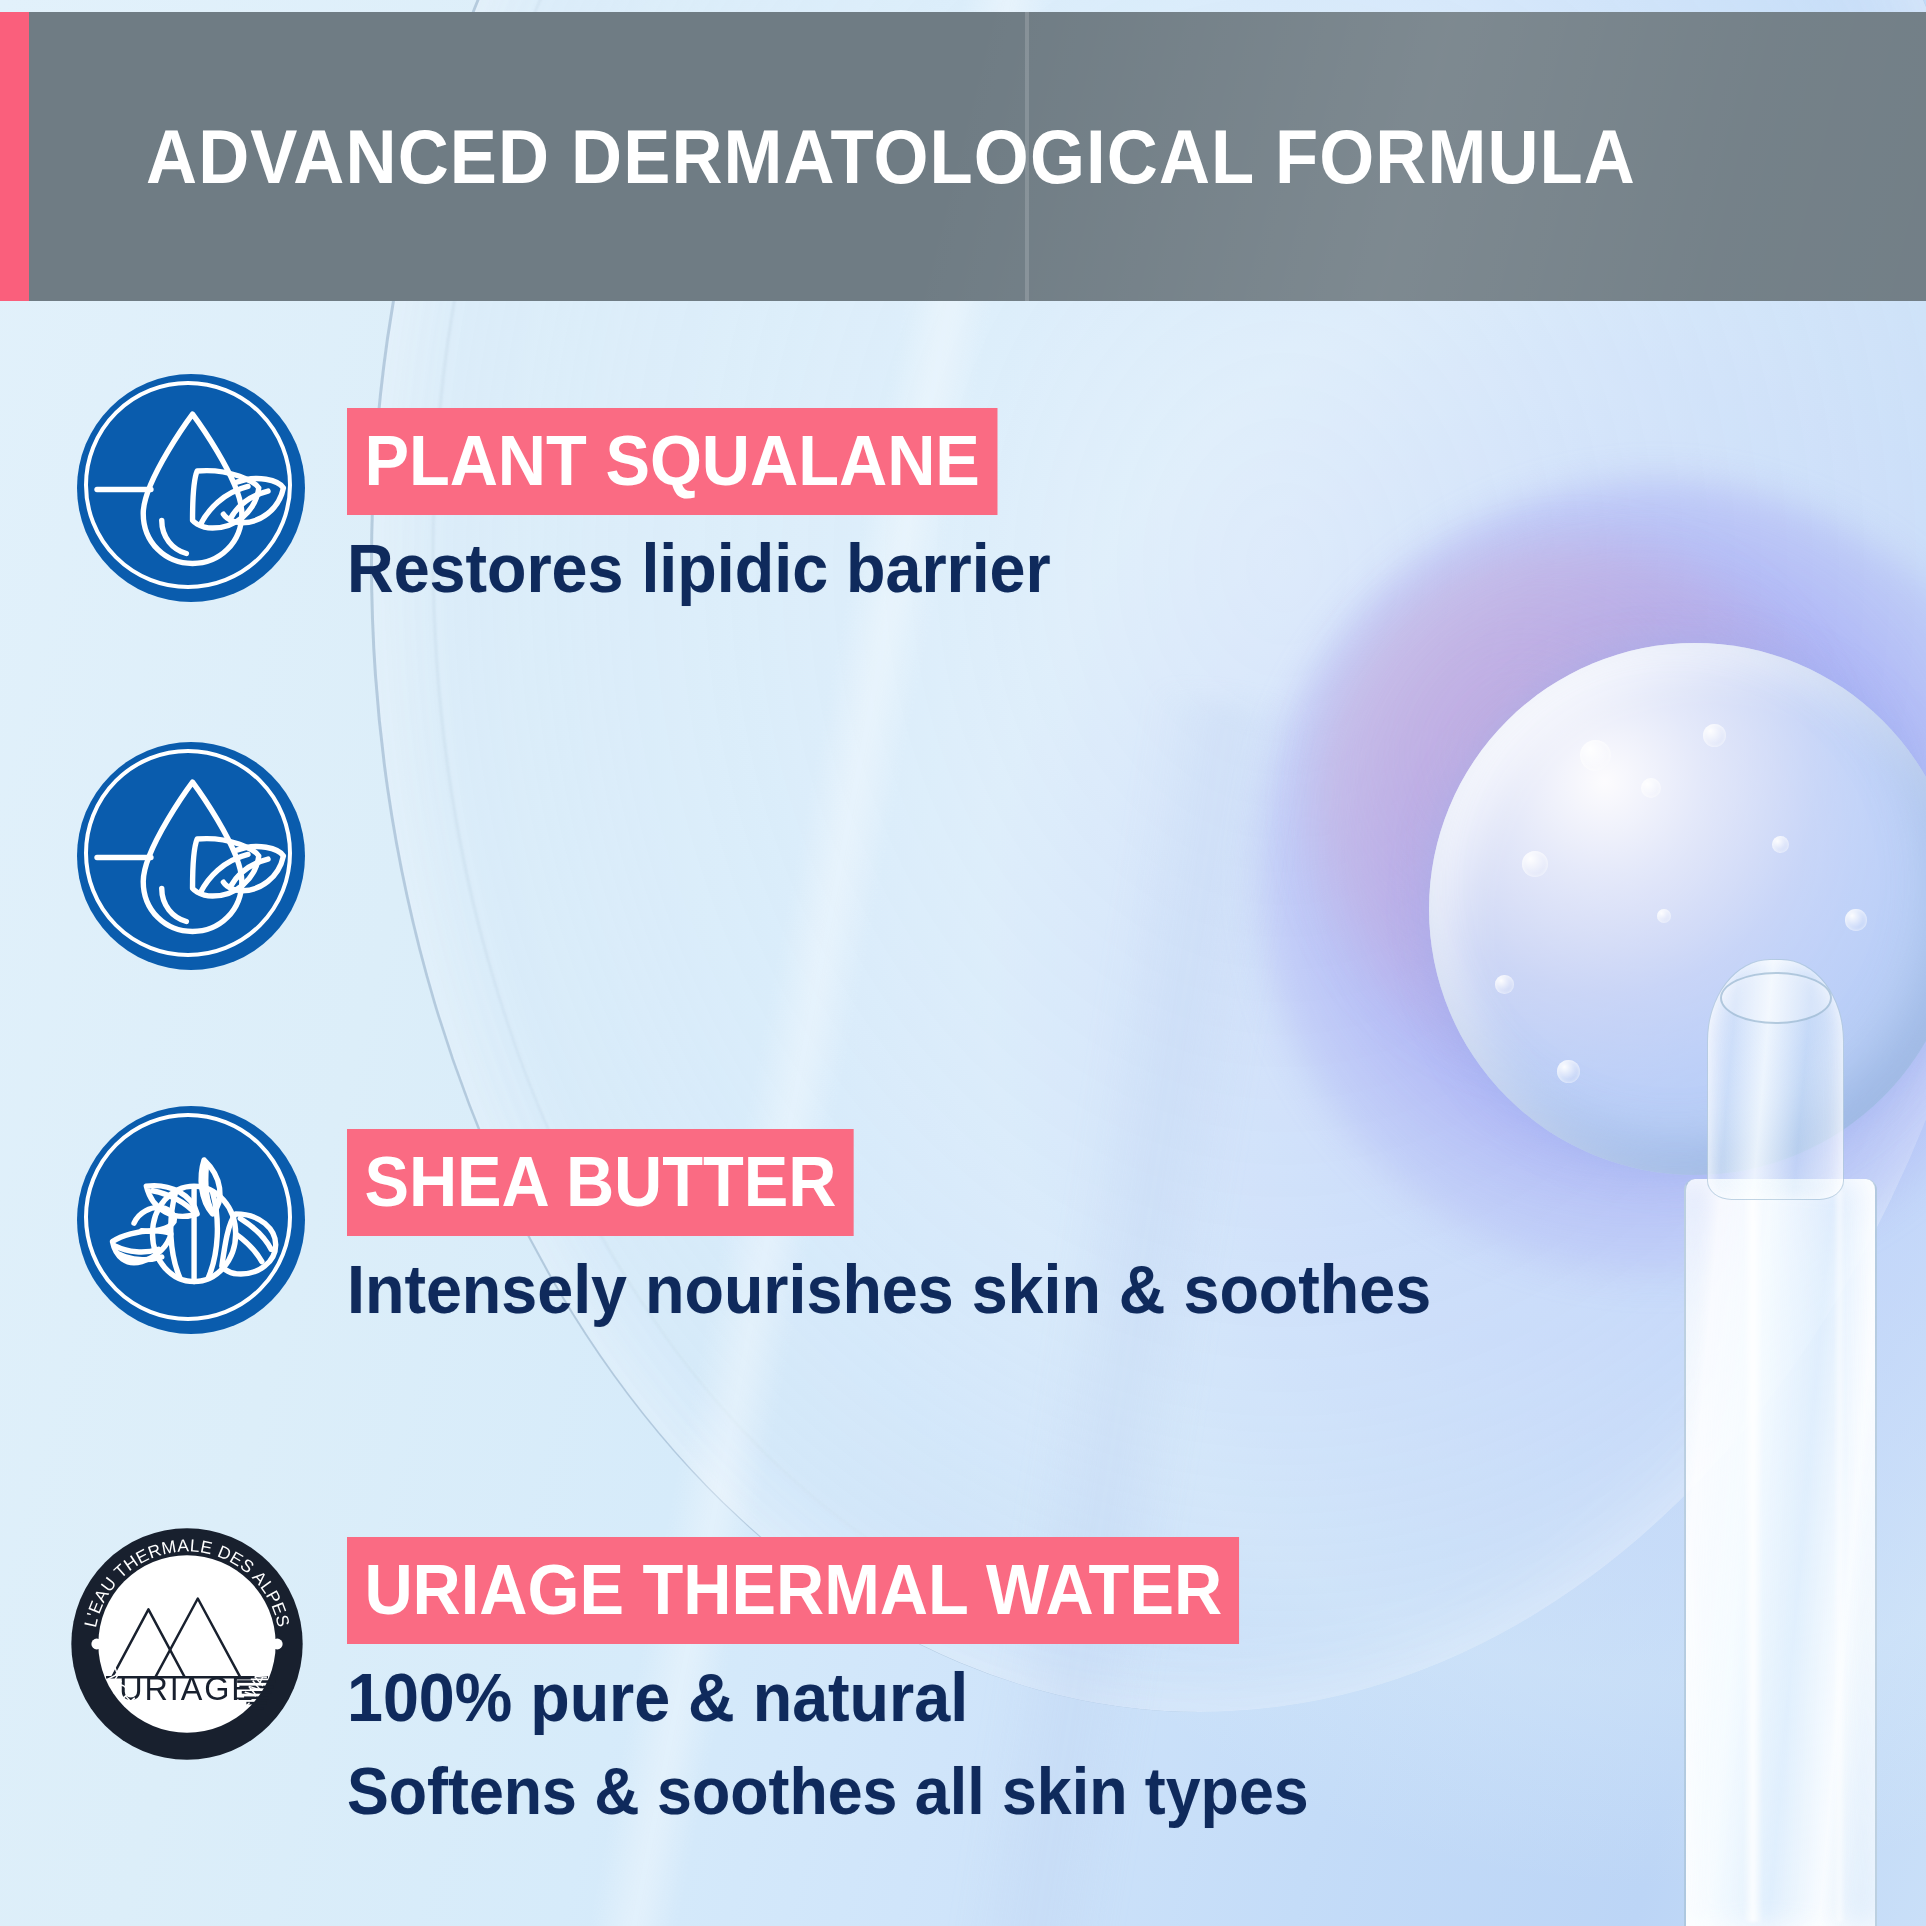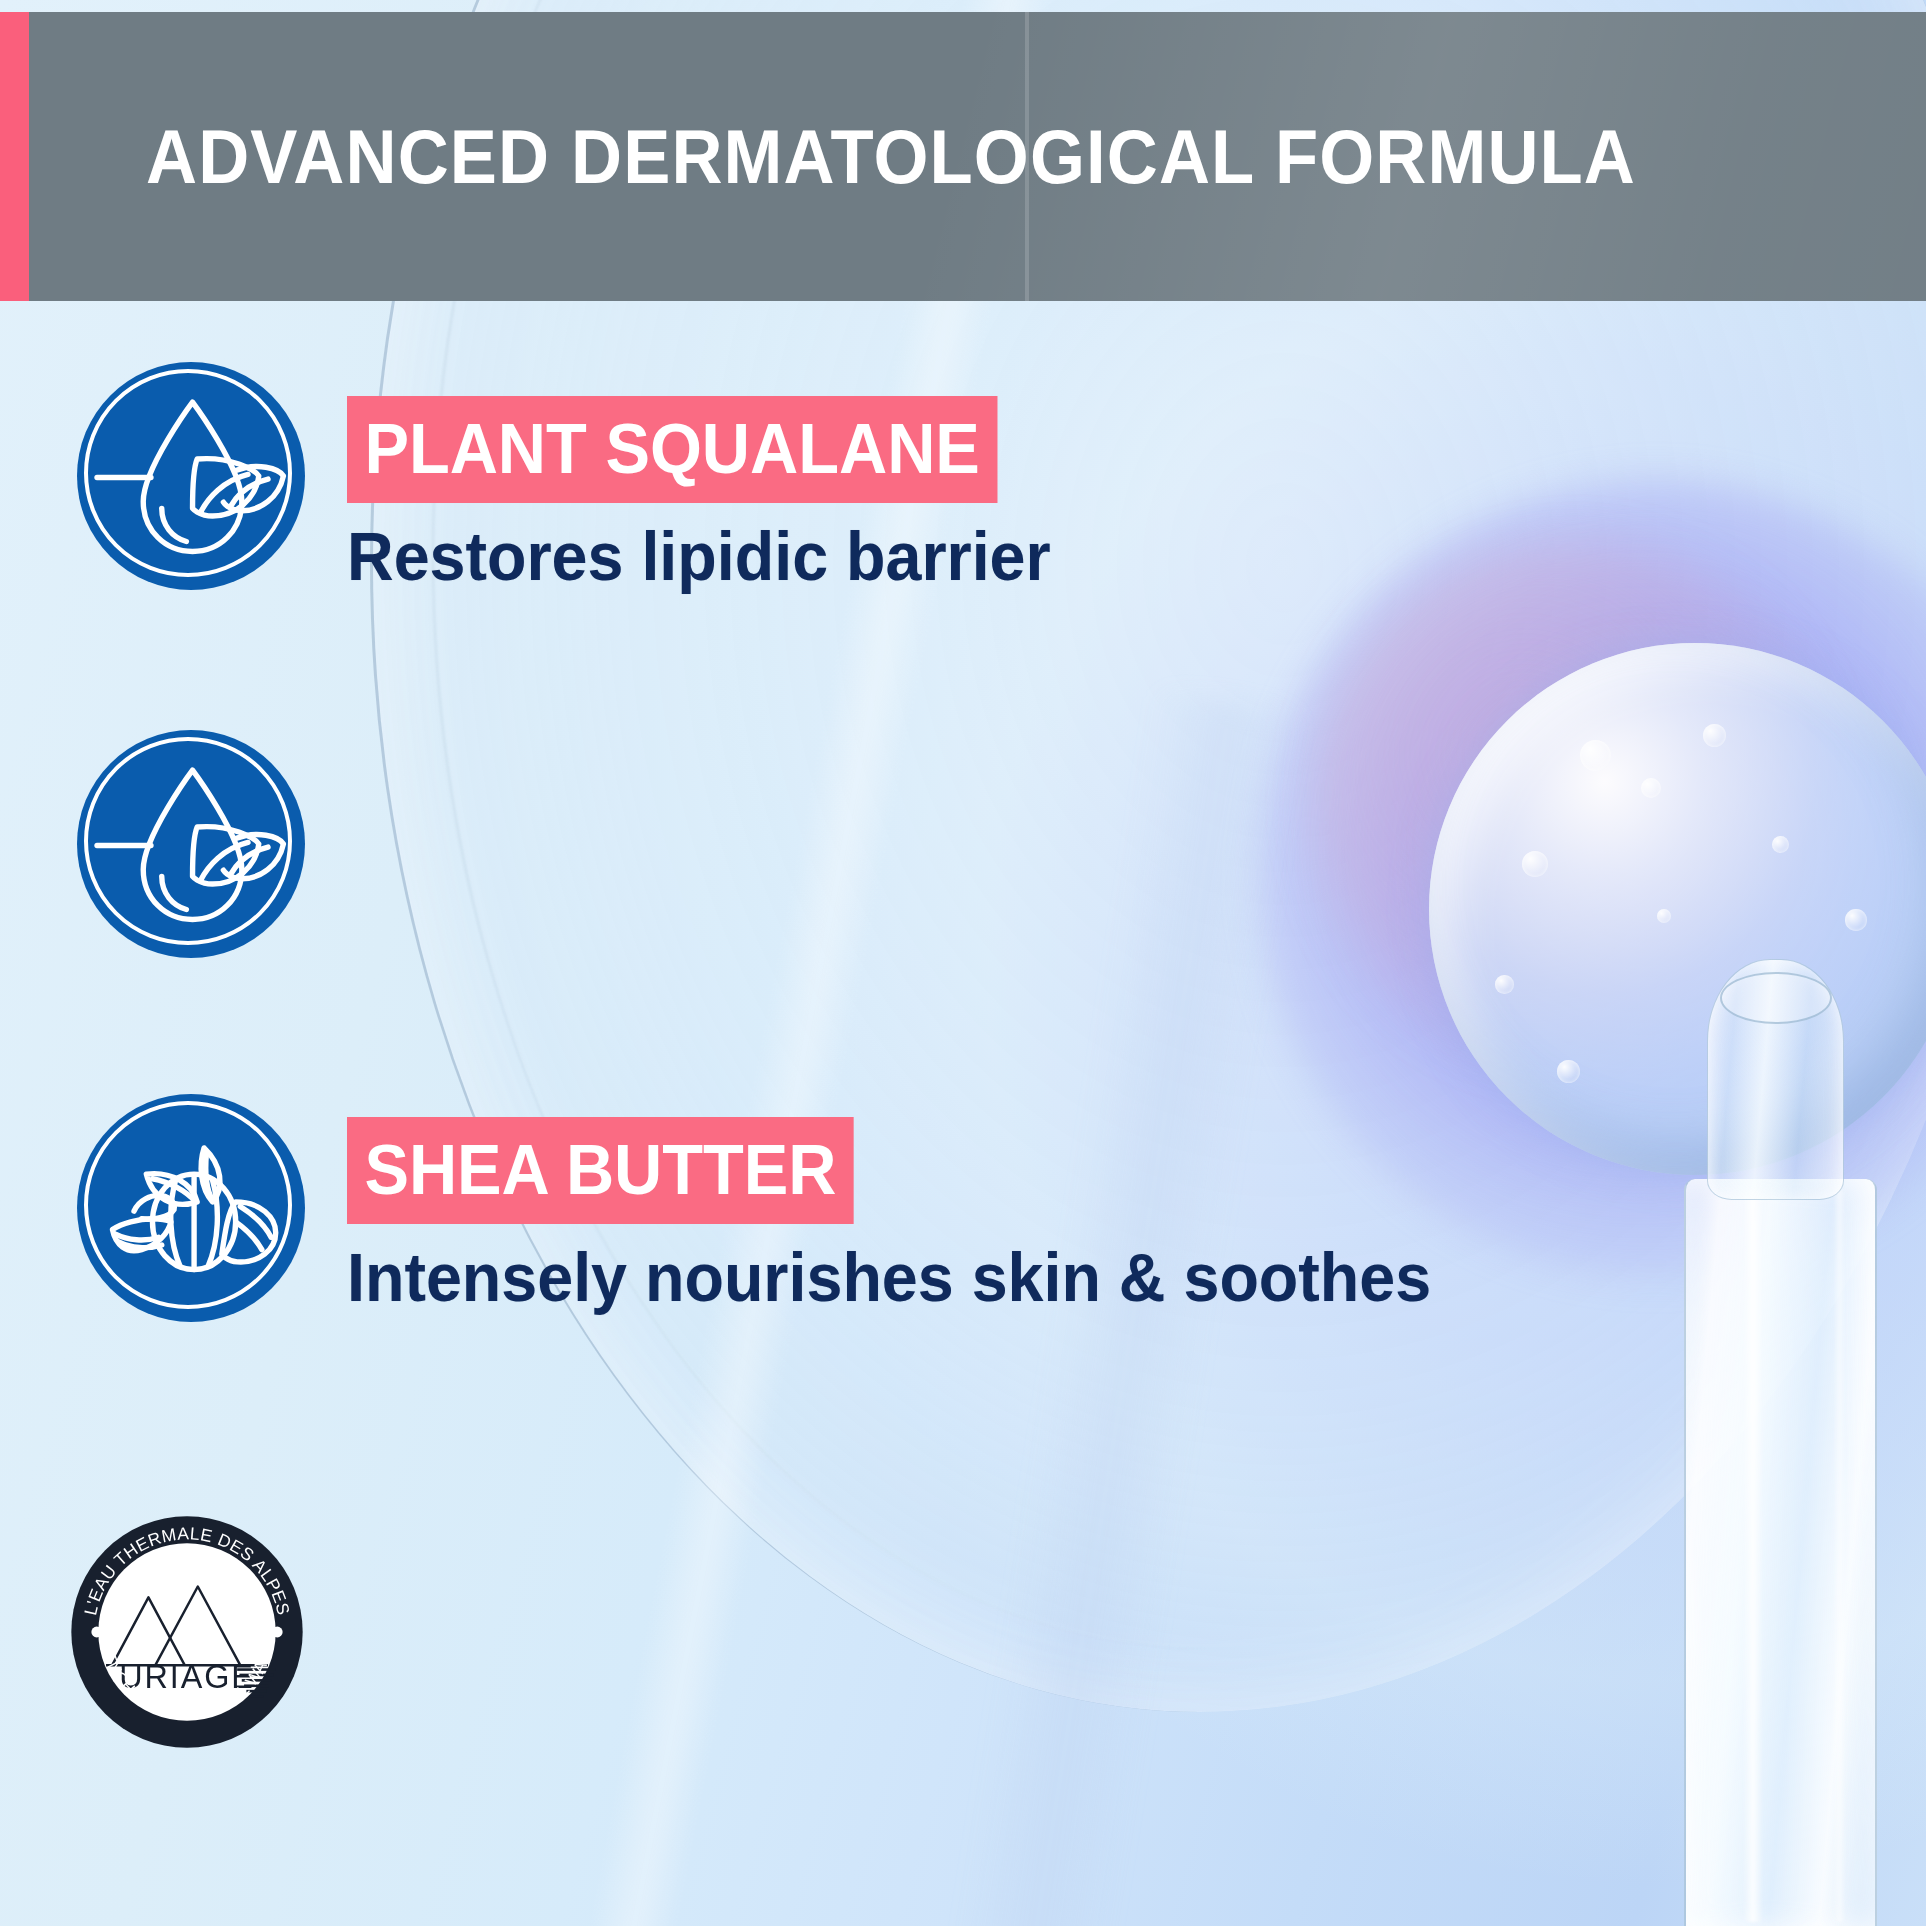--- a/index.html
+++ b/index.html
@@ -254,21 +254,21 @@
     font-weight: bold;
     letter-spacing: 1.2px;
     transform: scaleX(0.93);
     transform-origin: left center;
     white-space: nowrap;
   }
 
   
   .rows {
     position: absolute;
-    left: 0; top: 277px;
+    left: 0; top: 289px;
     width: 1548px;
     height: 1637px;
     border-radius: 31px;
   }
   .row-icon {
     position: absolute;
     width: 228px;
     height: 228px;
     flex: none;
   }
@@ -450,16 +450,21 @@
           </g>
           <text fill="#ffffff" font-family="'Liberation Sans',sans-serif" font-size="22.5" letter-spacing="0.6">
             <textPath href="#arcTop" startOffset="50%" text-anchor="middle">L'EAU THERMALE DES ALPES</textPath>
           </text>
           <text fill="#ffffff" font-family="'Liberation Sans',sans-serif" font-size="21.5" letter-spacing="0.6">
             <textPath href="#arcBot" startOffset="50%" text-anchor="middle">FRENCH ALPS THERMAL WATER</textPath>
           </text>
         </svg>
       </div>
     </div>
+    <div class="row-text" style="left:347px; top:1248px;">
+      <div class="tag">URIAGE THERMAL WATER</div>
+      <div class="desc">100% pure &amp; natural</div>
+      <div class="desc small">Softens &amp; soothes all skin types</div>
+    </div>
 
   </div>
 </div>
 
 
 </body></html>

